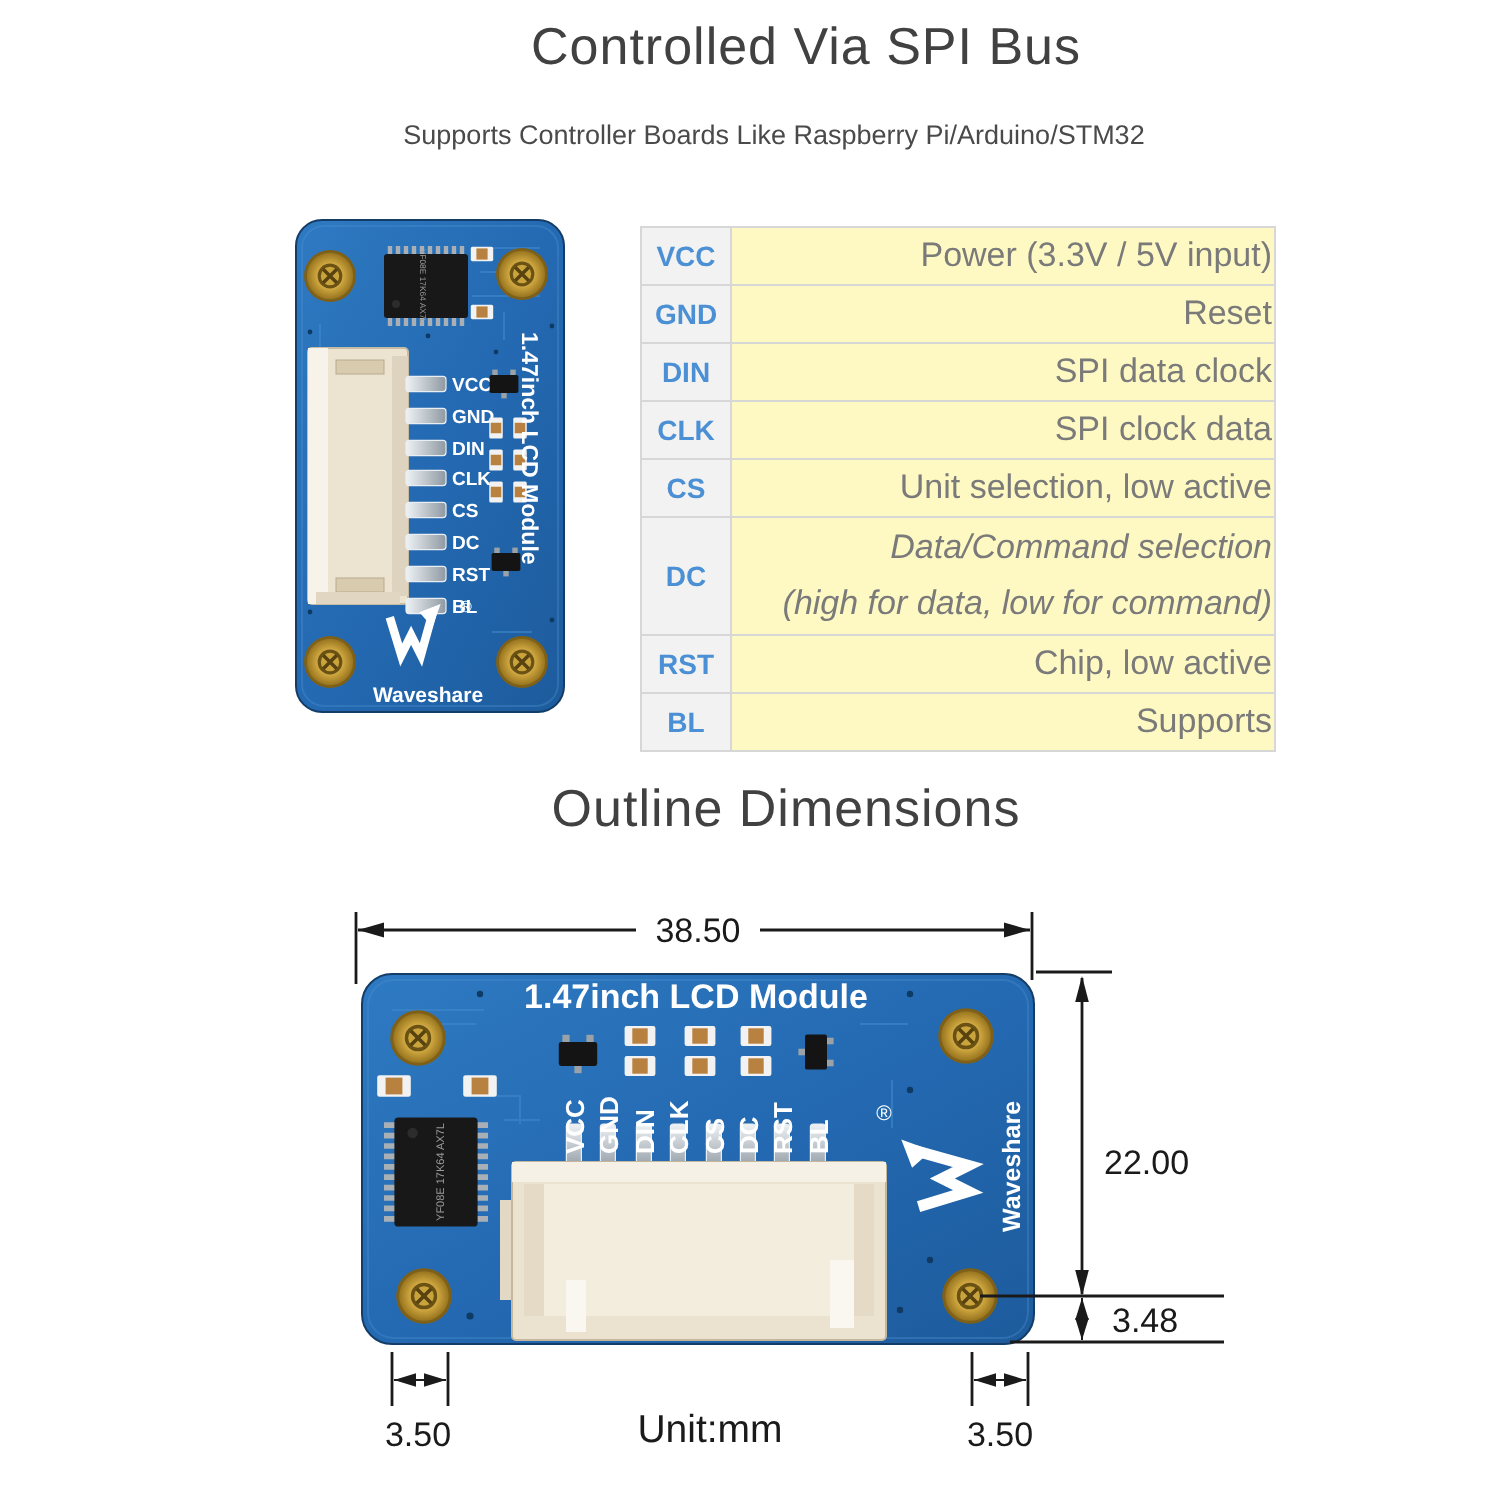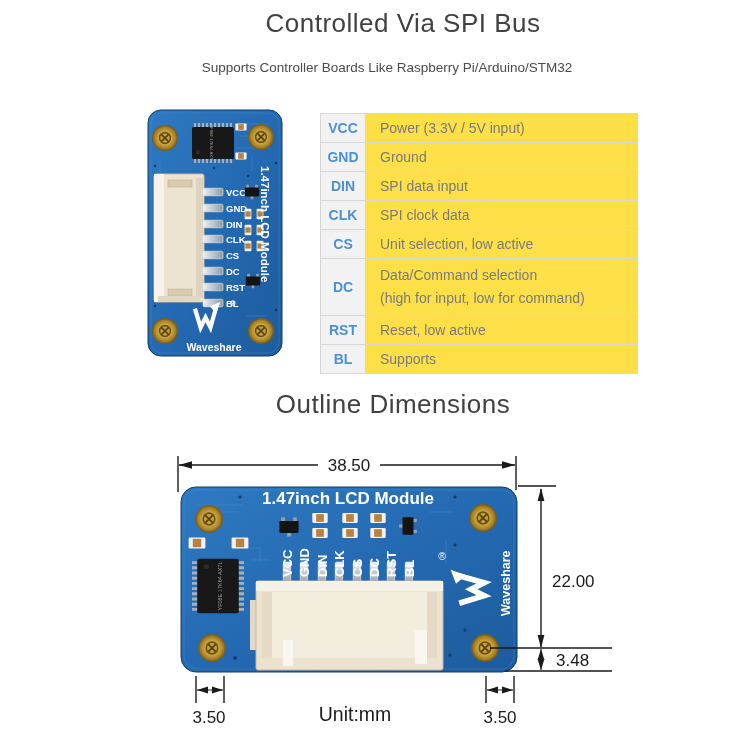--- a/index.html
+++ b/index.html
@@ -7,23 +7,23 @@
        font-family:"Liberation Sans",sans-serif;}
   .h1{position:absolute;width:100%;text-align:center;font-size:26px;color:#414141;letter-spacing:.5px;}
   #title1{top:8px;padding-left:28px;}
   #title2{top:389px;padding-left:18px;}
   .sub{position:absolute;top:60px;width:100%;text-align:center;font-size:13.5px;color:#4a4a4a;margin-left:12px;}
   svg.boardv{position:absolute;left:140px;top:104px;}
   svg.dim{position:absolute;left:0;top:430px;}
   table.pins{position:absolute;left:320px;top:113px;width:318px;border-collapse:collapse;table-layout:fixed;}
   table.pins td{border:1px solid #d7d7d7;}
   td.pin{width:42px;background:#f2f2f2;color:#4b90d4;font-weight:bold;text-align:center;font-size:14px;height:26px;}
-  td.desc{color:#7a7a7a;font-size:14px;padding-left:14px;background:#fde047;}
+  td.desc{color:#7a7a7a;font-size:17px;padding-left:14px;background:#fef9c3;text-align:right;}
   tr.tall td{height:54px;}
-  tr.tall .l{line-height:1.65;}
+  tr.tall .l{line-height:1.65;font-style:italic;}
   .defs{position:absolute;width:0;height:0;}
   text{font-family:"Liberation Sans",sans-serif;}
 </style>
 </head>
 <body>
 
 <svg class="defs" aria-hidden="true">
   <defs>
     <linearGradient id="pcbg" x1="0" y1="0" x2="1" y2="1">
       <stop offset="0" stop-color="#2e7ac2"></stop>
@@ -150,52 +150,52 @@
   <tbody>
     <tr>
       <td class="pin">VCC</td>
       <td class="desc">
           <div class="l">Power (3.3V / 5V input)</div>
         </td>
     </tr>
     <tr>
       <td class="pin">GND</td>
       <td class="desc">
-          <div class="l">Ground</div>
+          <div class="l">Reset</div>
         </td>
     </tr>
     <tr>
       <td class="pin">DIN</td>
       <td class="desc">
-          <div class="l">SPI data input</div>
+          <div class="l">SPI data clock</div>
         </td>
     </tr>
     <tr>
       <td class="pin">CLK</td>
       <td class="desc">
           <div class="l">SPI clock data</div>
         </td>
     </tr>
     <tr>
       <td class="pin">CS</td>
       <td class="desc">
           <div class="l">Unit selection, low active</div>
         </td>
     </tr>
     <tr class="tall">
       <td class="pin">DC</td>
       <td class="desc">
         <div class="l">Data/Command selection</div>
-        <div class="l">(high for input, low for command)</div>
+        <div class="l">(high for data, low for command)</div>
       </td>
     </tr>
     <tr>
       <td class="pin">RST</td>
       <td class="desc">
-          <div class="l">Reset, low active</div>
+          <div class="l">Chip, low active</div>
         </td>
     </tr>
     <tr>
       <td class="pin">BL</td>
       <td class="desc">
           <div class="l">Supports</div>
         </td>
     </tr>
   </tbody>
 </table>

